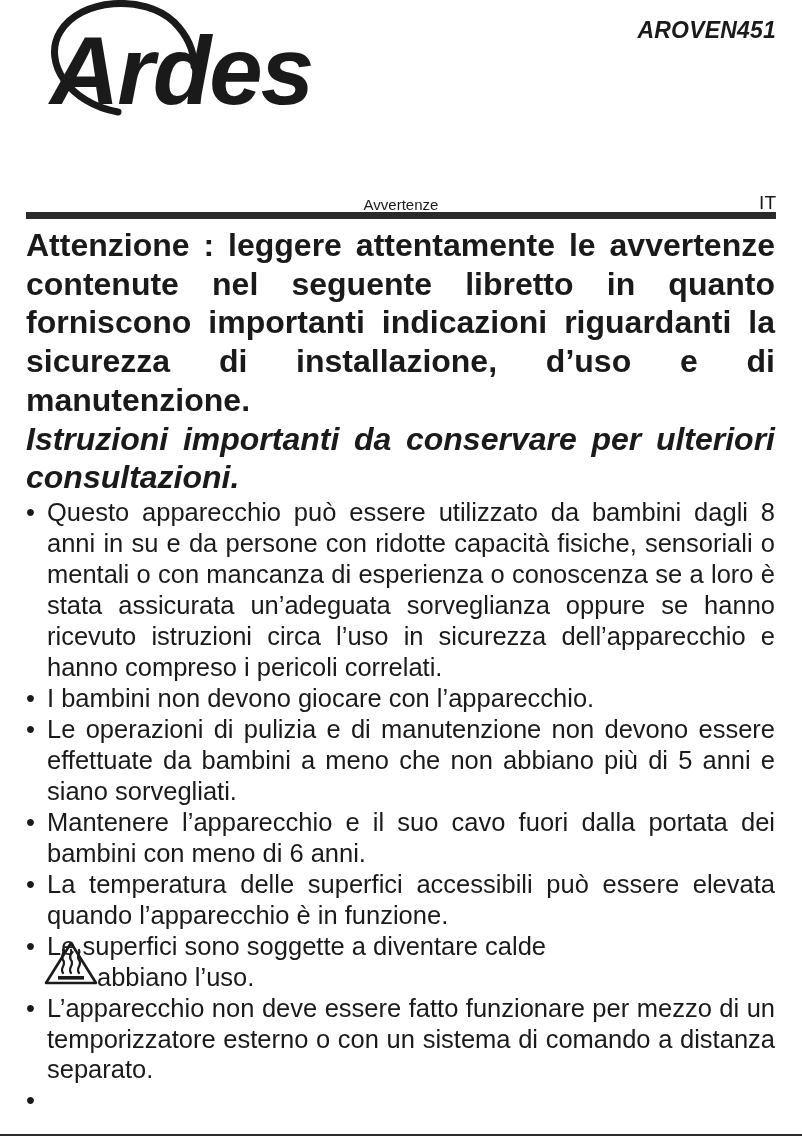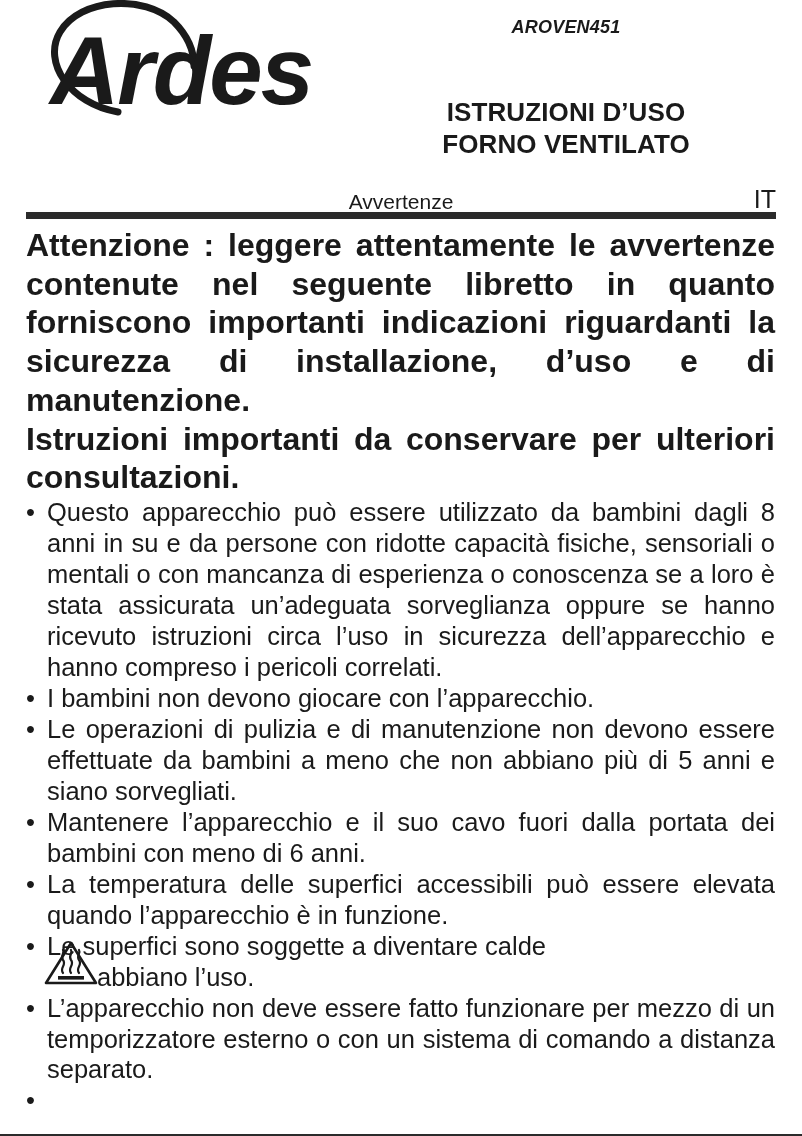--- a/index.html
+++ b/index.html
@@ -46,24 +46,25 @@
 
   .title-block {
     flex: 1 1 auto;
     padding-top: 18px;
     text-align: center;
   }
 
   .model-code {
     font-weight: bold;
     font-style: italic;
-    font-size: 18px;
+    font-size: 23px;
     letter-spacing: 0.2px;
     line-height: 1.1;
-    margin: 0 0 58px 0;
+    margin: 0 0 20px 0;
+    text-align: right;
   }
 
   .doc-title {
     font-weight: bold;
     font-size: 26px;
     line-height: 1.25;
     letter-spacing: 0.1px;
     margin: 0;
   }
 
@@ -72,28 +73,28 @@
     position: relative;
     margin: 0 26px;
     height: 38px;
   }
   .section-name {
     position: absolute;
     left: 0;
     right: 0;
     bottom: 4px;
     text-align: center;
-    font-size: 21px;
+    font-size: 15px;
     line-height: 1;
   }
   .section-lang {
     position: absolute;
     right: 0;
     bottom: 4px;
-    font-size: 25px;
+    font-size: 19px;
     line-height: 1;
   }
   .section-rule {
     position: absolute;
     left: 0;
     right: 0;
     bottom: -3px;
     height: 7px;
     background: #2b2b2b;
   }
@@ -109,20 +110,21 @@
     line-height: 1.21;
     text-align: justify;
     text-justify: inter-word;
     margin: 0;
   }
   .lead.last-line-natural {
     text-align-last: left;
   }
   .lead + .lead {
     margin-top: 0;
+    font-style: italic;
   }
 
   .bullet-list {
     list-style: none;
     margin: 0;
     padding: 0;
   }
 
   .bullet {
     position: relative;
@@ -170,24 +172,20 @@
       <svg class="logo-svg" width="300" height="120" viewBox="0 0 300 120" xmlns="http://www.w3.org/2000/svg">
 
         <path d="M 92 112 C 44 104, 16 62, 34 32 C 54 -2, 118 -6, 148 22 C 162 36, 168 52, 168 66" fill="none" stroke="#1a1a1a" stroke-width="7" stroke-linecap="round"></path>
 
         <text x="24" y="104" font-family="'Liberation Sans', sans-serif" font-size="96" font-weight="bold" font-style="italic" fill="#1a1a1a" letter-spacing="-2">Ardes</text>
       </svg>
     </div>
 
     <div class="title-block">
       <div class="model-code">AROVEN451</div>
-      <div class="doc-title">
-        <div>ISTRUZIONI D’USO</div>
-        <div>FORNO VENTILATO</div>
-      </div>
     </div>
   </div>
 
   <div class="section-bar">
     <div class="section-name">Avvertenze</div>
     <div class="section-lang">IT</div>
     <div class="section-rule"></div>
   </div>
 
   <div class="body-content">

